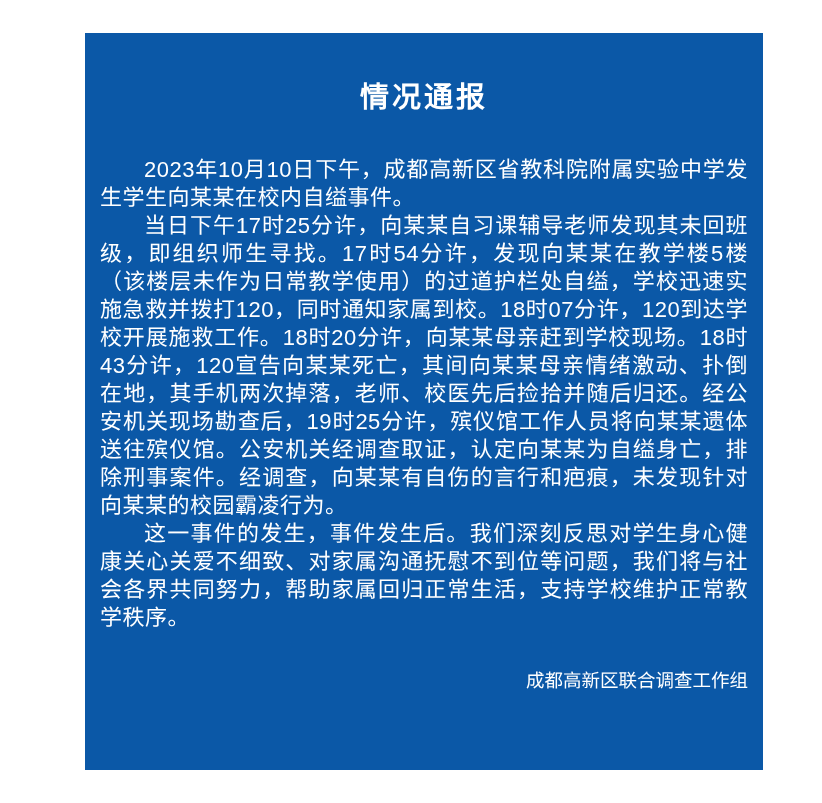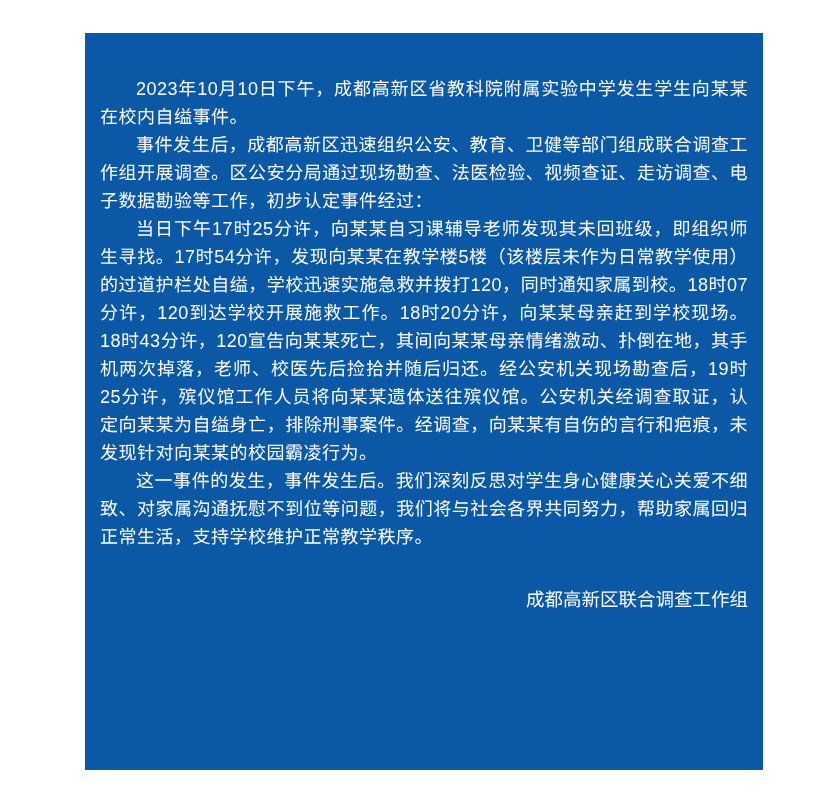--- a/index.html
+++ b/index.html
@@ -28,21 +28,21 @@
   .notice-title {
     margin: 47px 0 0 0;
     text-align: center;
     font-size: 29px;
     font-weight: bold;
     letter-spacing: 3px;
     line-height: 34px;
   }
   .notice-body {
     margin-top: 42px;
-    font-size: 18px;
+    font-size: 22px;
     line-height: 28px;
     text-align: justify;
     letter-spacing: 0.5px;
   }
   .notice-body p {
     margin: 0;
     text-indent: 2em;
   }
   .notice-footer {
     margin-top: 34px;
@@ -53,23 +53,23 @@
   .sig-block {
     display: inline-block;
     text-align: left;
   }
 </style>
 </head>
 <body>
 
 <div class="page">
   <div class="panel">
+    <h1 class="notice-title">情况通报</h1>
     <div class="notice-body">
       <p>2023年10月10日下午，成都高新区省教科院附属实验中学发生学生向某某在校内自缢事件。</p>
-      <p>事件发生后，成都高新区迅速组织公安、教育、卫健等部门组成联合调查工作组开展调查。区公安分局通过现场勘查、法医检验、视频查证、走访调查、电子数据勘验等工作，初步认定事件经过：</p>
       <p>当日下午17时25分许，向某某自习课辅导老师发现其未回班级，即组织师生寻找。17时54分许，发现向某某在教学楼5楼（该楼层未作为日常教学使用）的过道护栏处自缢，学校迅速实施急救并拨打120，同时通知家属到校。18时07分许，120到达学校开展施救工作。18时20分许，向某某母亲赶到学校现场。18时43分许，120宣告向某某死亡，其间向某某母亲情绪激动、扑倒在地，其手机两次掉落，老师、校医先后捡拾并随后归还。经公安机关现场勘查后，19时25分许，殡仪馆工作人员将向某某遗体送往殡仪馆。公安机关经调查取证，认定向某某为自缢身亡，排除刑事案件。经调查，向某某有自伤的言行和疤痕，未发现针对向某某的校园霸凌行为。</p>
       <p>这一事件的发生，事件发生后。我们深刻反思对学生身心健康关心关爱不细致、对家属沟通抚慰不到位等问题，我们将与社会各界共同努力，帮助家属回归正常生活，支持学校维护正常教学秩序。</p>
     </div>
     <div class="notice-footer">
       <div class="sig-block">
         <div>成都高新区联合调查工作组</div>
       </div>
     </div>
   </div>
 </div>

